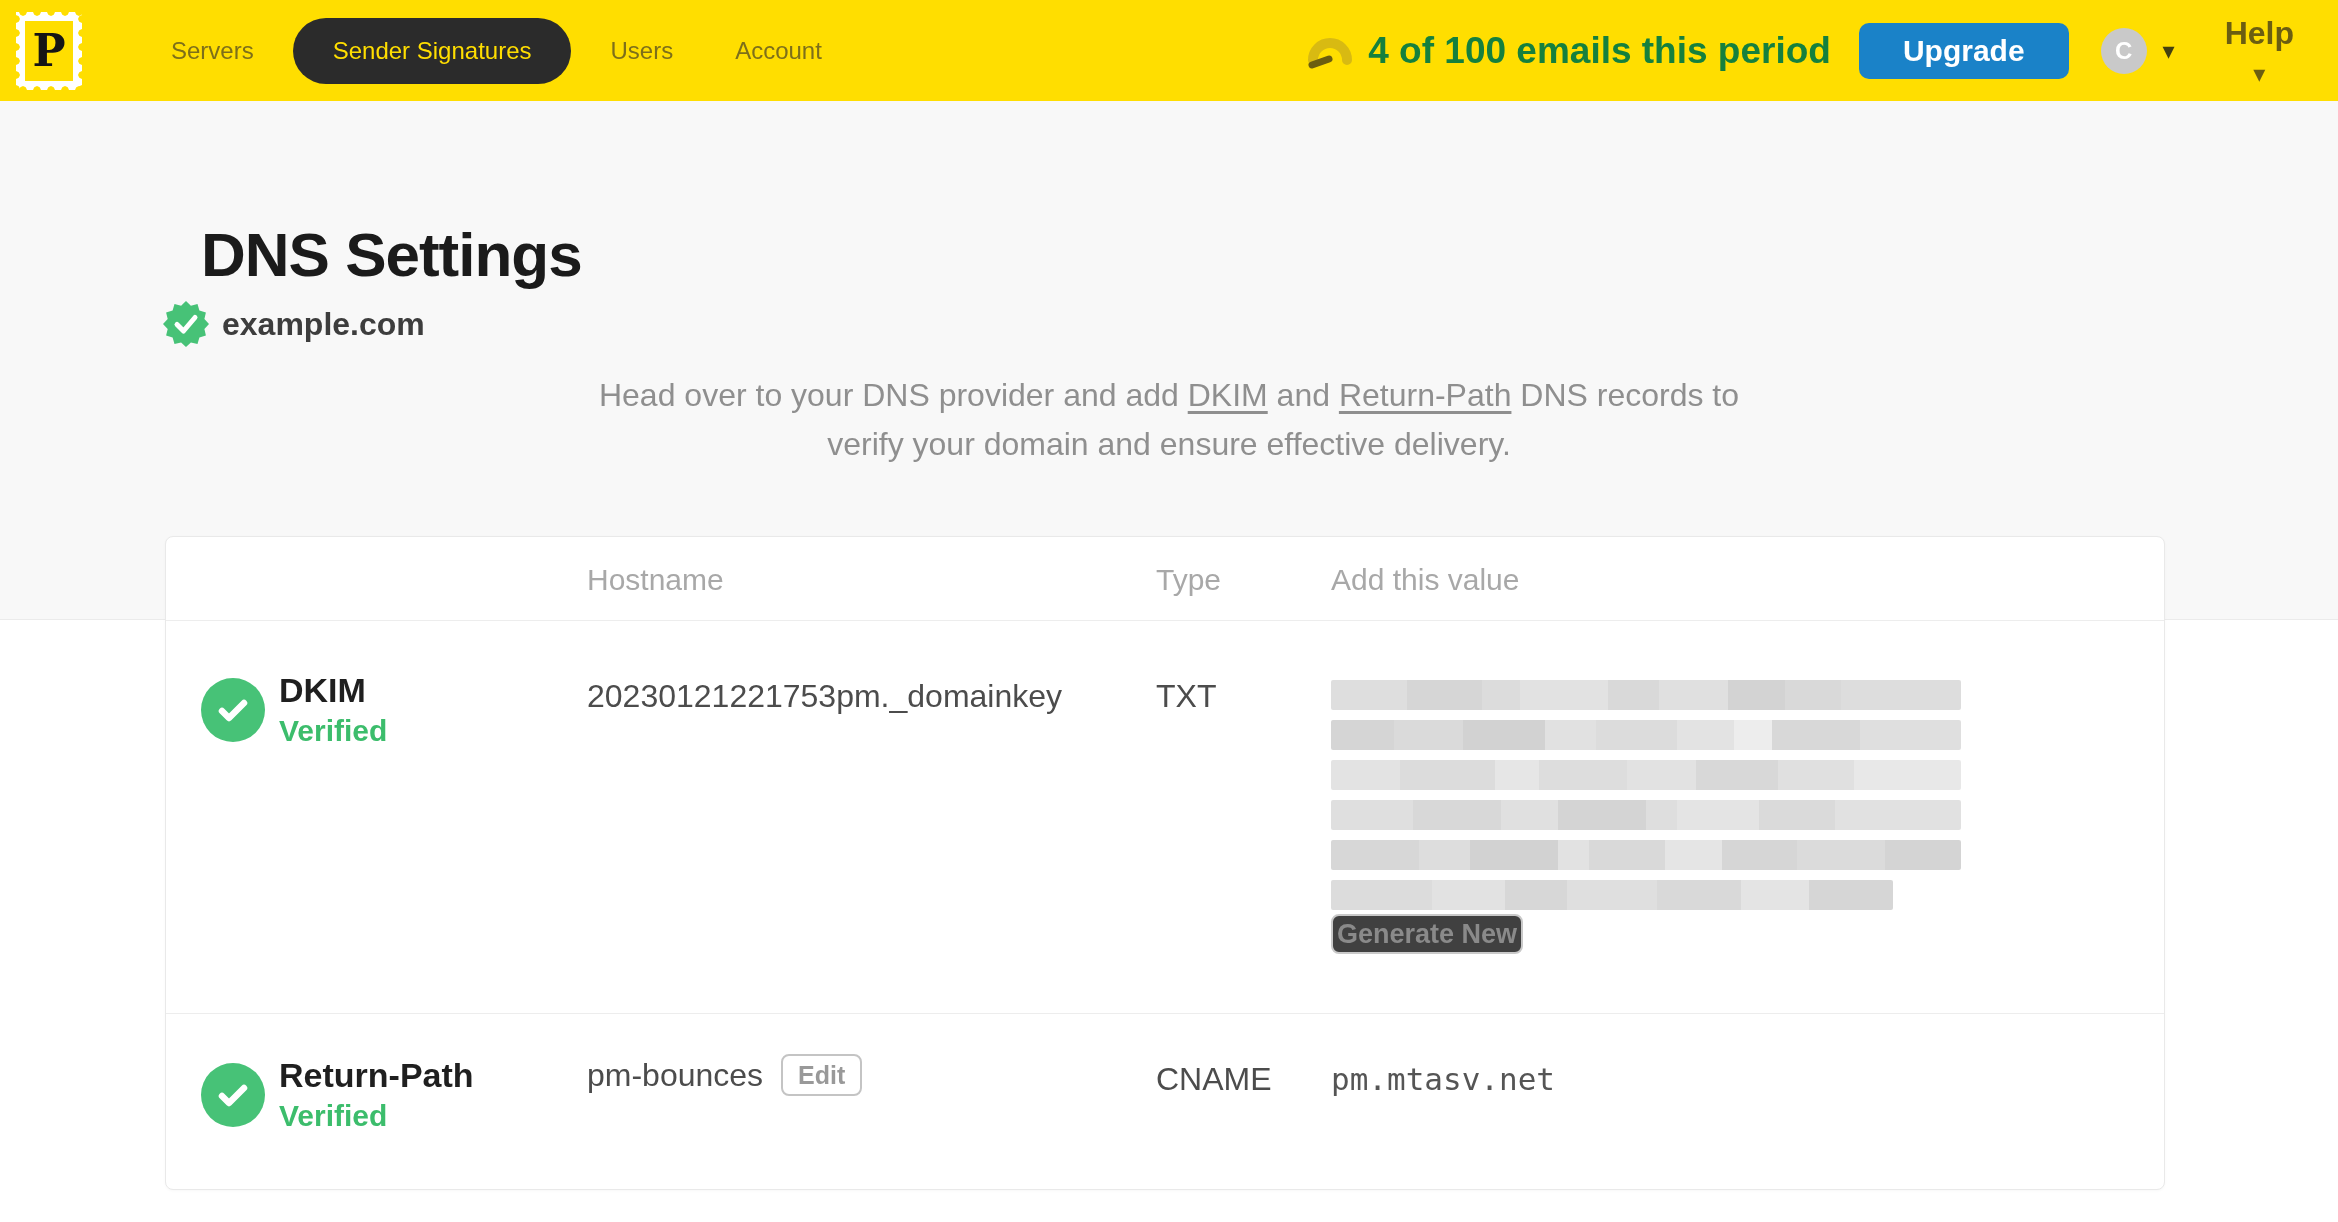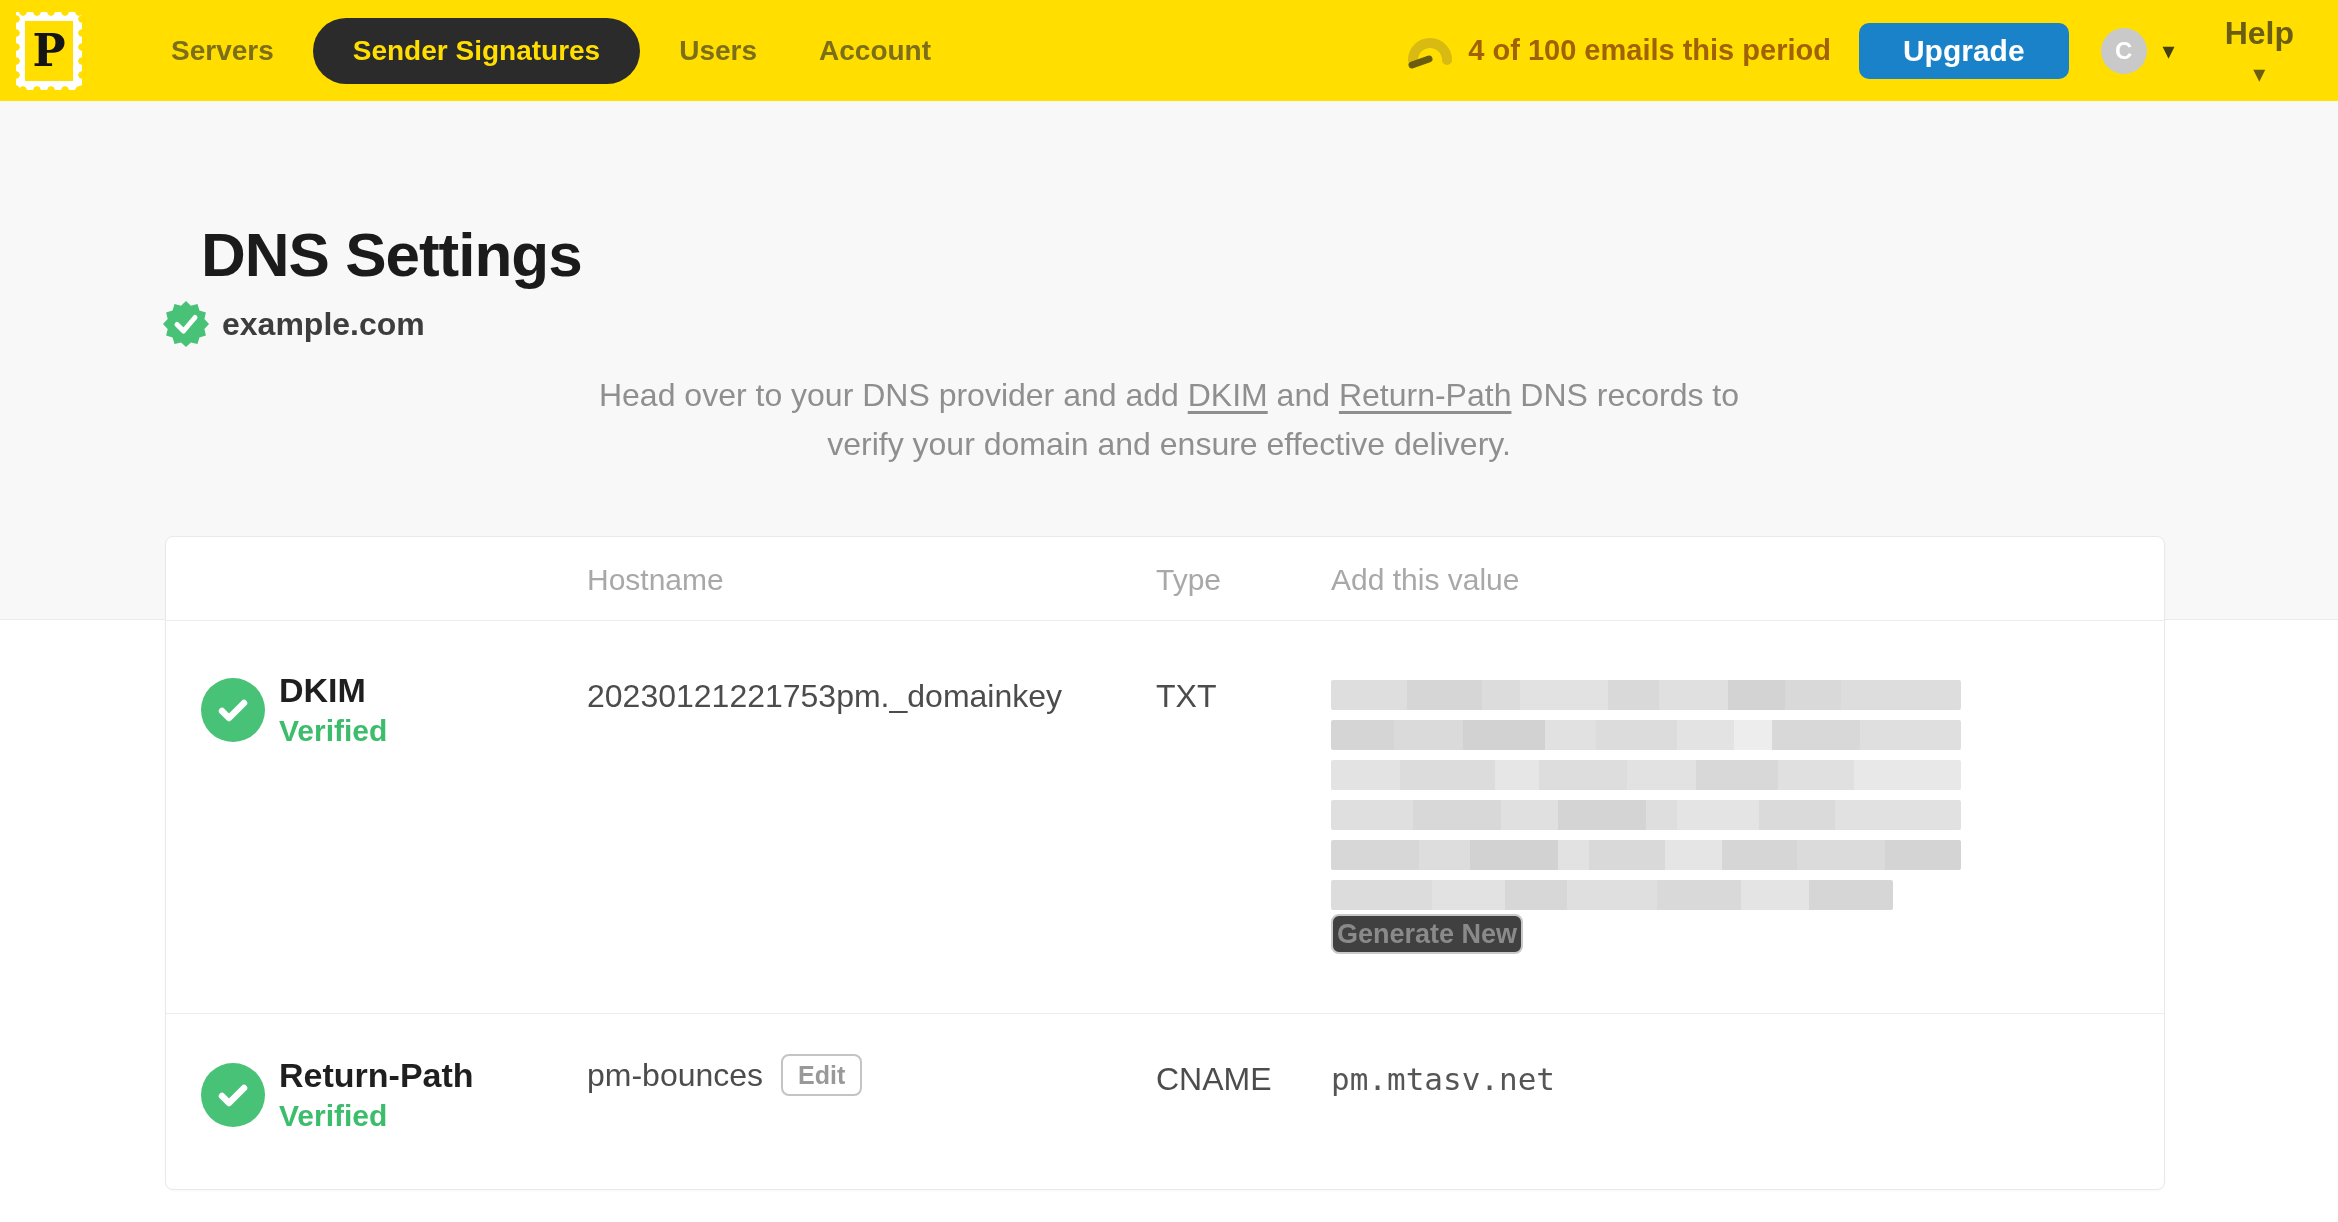--- a/index.html
+++ b/index.html
@@ -32,31 +32,31 @@
   .logo-inner {
     position:absolute; inset:9px; background:#FFDE00;
     display:flex; align-items:center; justify-content:center;
   }
   .logo-letter {
     font-family:"DejaVu Serif", serif; font-weight:700;
     font-size:44px; color:#151515; line-height:1;
   }
   .nav-items { display:flex; align-items:center; }
   .nav-item {
-    font-size:28px; font-weight:700; color:#7d6f1a;
+    font-size:24px; font-weight:400; color:#7d6f1a;
     padding:0 31px; height:101px; display:flex; align-items:center;
     cursor:pointer; white-space:nowrap;
   }
   .nav-item.active {
     background:#2B2B2B; color:#FFDE00; height:66px;
     border-radius:40px; padding:0 40px; margin:0 8px;
   }
   .nav-right { margin-left:auto; display:flex; align-items:center; gap:28px; }
   .usage { display:flex; align-items:center; gap:15px; cursor:pointer; }
-  .usage-text { font-size:29px; font-weight:700; color:#a16207; white-space:nowrap; }
+  .usage-text { font-size:37px; font-weight:700; color:#15803d; white-space:nowrap; }
   .upgrade-btn {
     background:#1A82C8; color:#ffffff; border:none; cursor:pointer;
     font-family:"Liberation Sans", sans-serif;
     font-size:30px; font-weight:700; height:56px; padding:0 44px;
     border-radius:10px; display:flex; align-items:center;
   }
   .avatar-group { display:flex; align-items:center; gap:16px; cursor:pointer; margin-left:4px; }
   .avatar {
     width:46px; height:46px; border-radius:50%; background:#c9c9c9;
     display:flex; align-items:center; justify-content:center;

